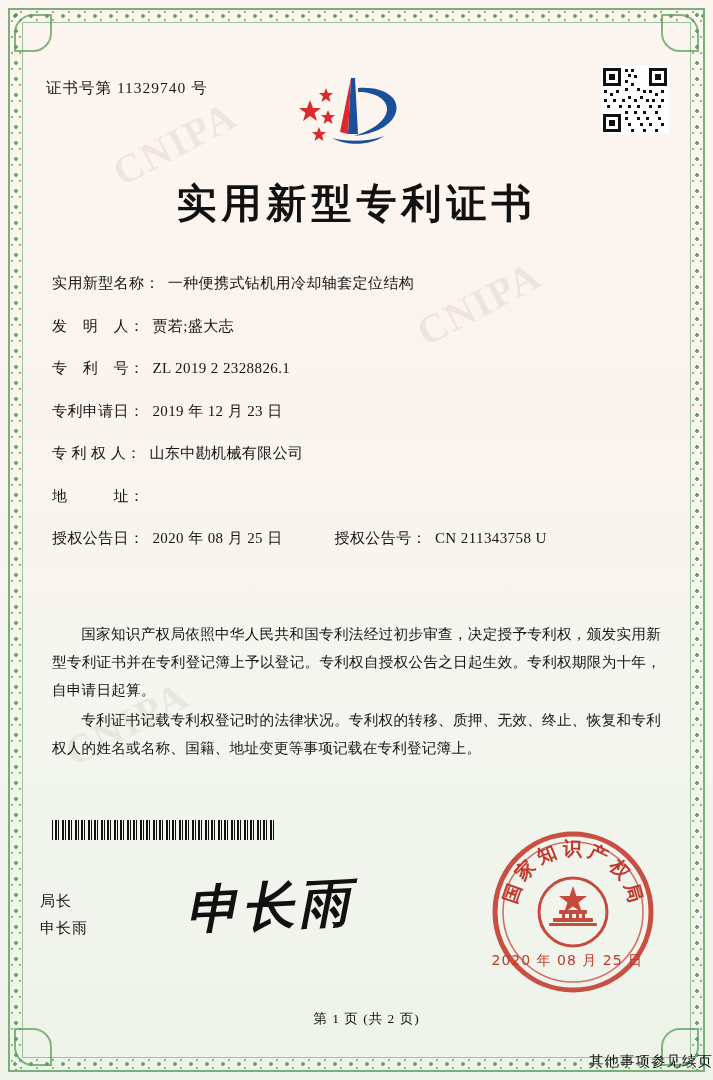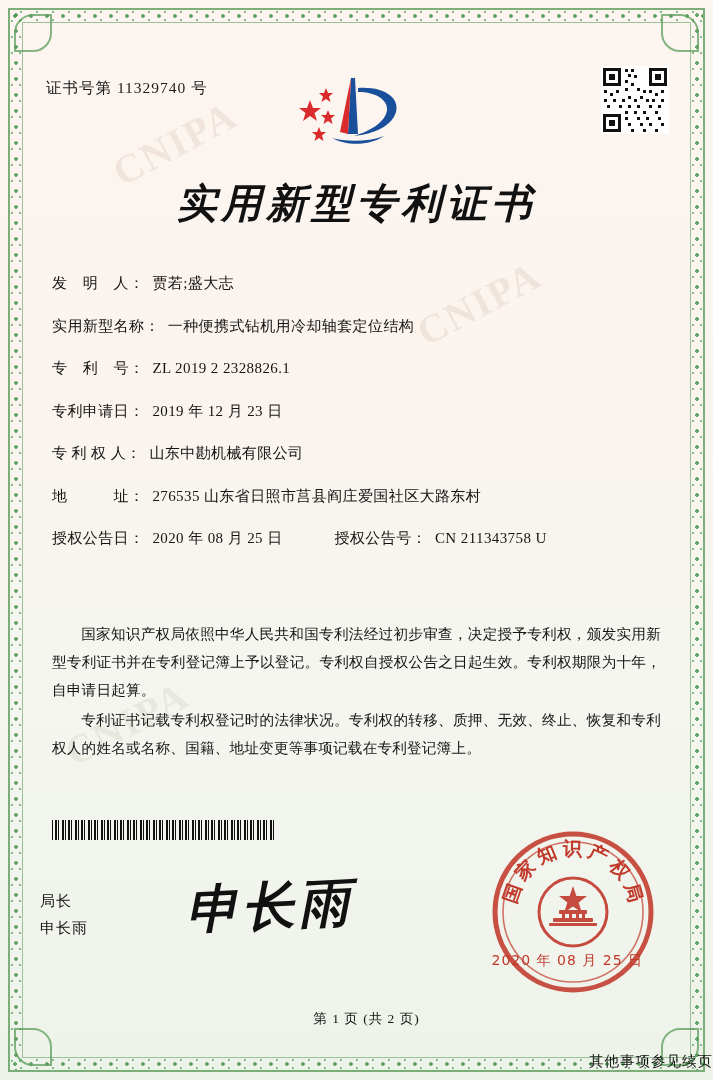--- a/index.html
+++ b/index.html
@@ -114,21 +114,20 @@
 
   .title {
     position: absolute;
     left: 0; right: 0; top: 176px;
     text-align: center;
     font-size: 40px;
     font-weight: bold;
     letter-spacing: 5px;
     color: #111111;
     font-family: "DejaVu Serif", "Liberation Serif", serif;
-    font-style: italic;
   }
 
   
   .fields {
     position: absolute;
     left: 52px; top: 274px; right: 52px;
   }
   .row {
     display: flex;
     align-items: baseline;
@@ -332,42 +331,41 @@
           <rect x="42" y="63" width="3" height="3"></rect>
           <rect x="54" y="63" width="3" height="3"></rect>
       </g>
     </svg>
   </div>
 
   <div class="title">实用新型专利证书</div>
 
   <div class="fields">
     <div class="row">
+      <span class="label">实用新型名称：</span>
+      <span class="value">一种便携式钻机用冷却轴套定位结构</span>
+    </div>
+    <div class="row">
       <span class="label">发　明　人：</span>
       <span class="value">贾若;盛大志</span>
     </div>
     <div class="row">
-      <span class="label">实用新型名称：</span>
-      <span class="value">一种便携式钻机用冷却轴套定位结构</span>
-    </div>
-    <div class="row">
       <span class="label">专　利　号：</span>
       <span class="value">ZL 2019 2 2328826.1</span>
     </div>
     <div class="row">
       <span class="label">专利申请日：</span>
       <span class="value">2019 年 12 月 23 日</span>
     </div>
     <div class="row">
       <span class="label">专 利 权 人：</span>
       <span class="value">山东中勘机械有限公司</span>
     </div>
     <div class="row">
       <span class="label">地　　　址：</span>
-      <span class="value">276535  山东省日照市莒县阎庄爱国社区大路东村</span>
     </div>
     <div class="row grant">
       <span class="label">授权公告日：</span>
       <span class="value">2020 年 08 月 25 日</span>
       <span class="second-label">授权公告号：</span>
       <span class="value">CN 211343758 U</span>
     </div>
   </div>
 
   <div class="paras">

